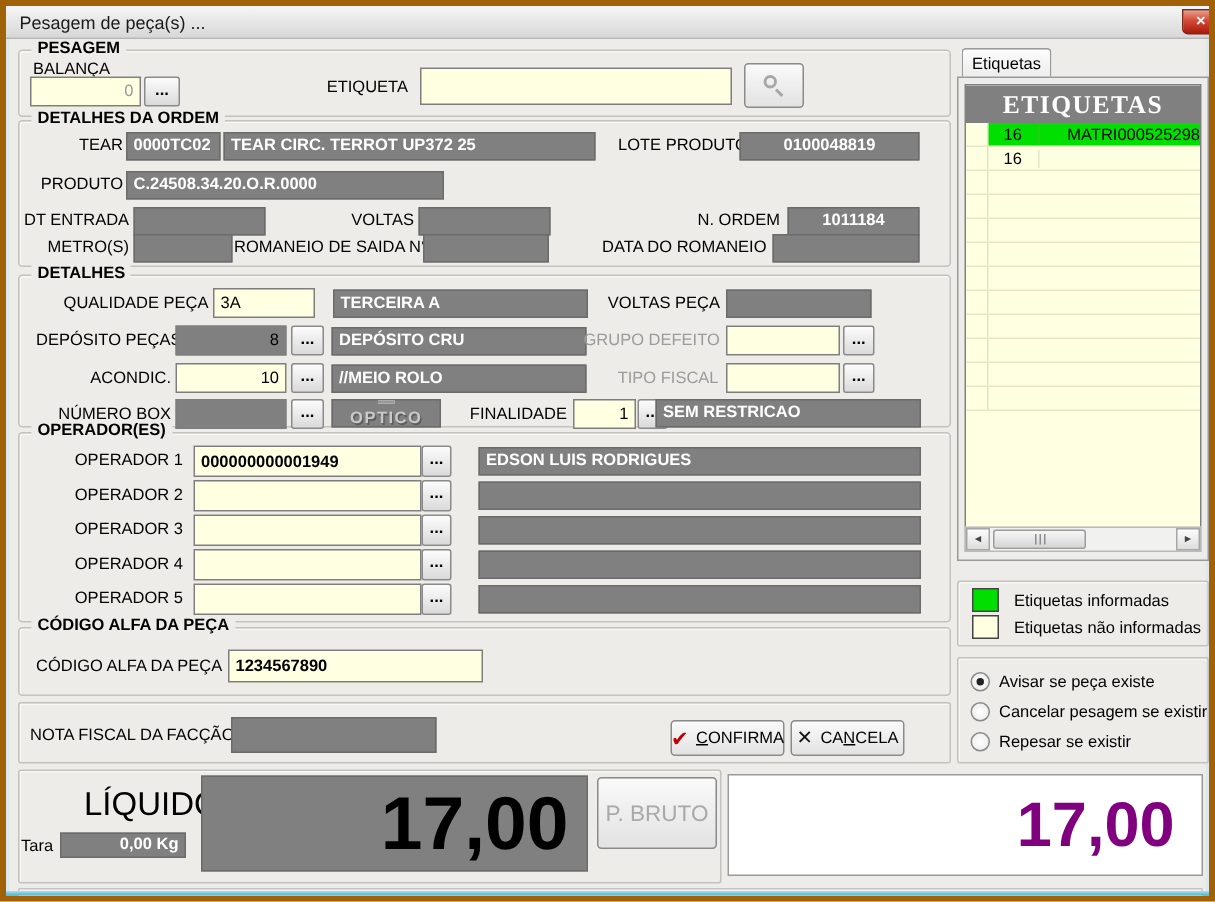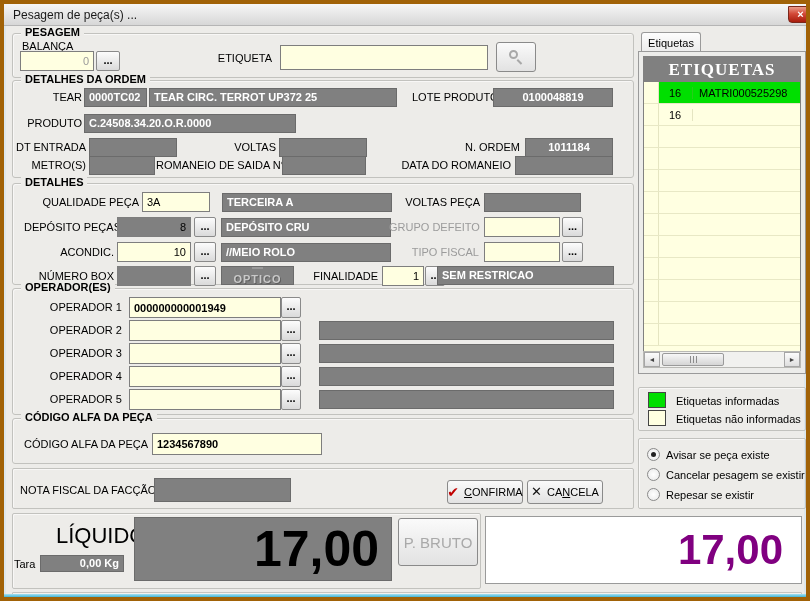--- a/index.html
+++ b/index.html
@@ -51,24 +51,24 @@
   .optico{position:absolute;background:#808080;border:1px solid #6b6b6b;display:flex;align-items:center;gap:4px;padding:0 4px;}
   .optico .cb{width:11px;height:11px;background:#fff;border:1px solid #999;}
   .optico .txt{font-size:11px;font-weight:bold;color:#c9c9c9;text-shadow:1px 1px 0 #5e5e5e;letter-spacing:1px;}
   
   .tab{position:absolute;background:linear-gradient(#fdfdfd,#ececec);border:1px solid #9a9a9a;border-bottom:none;
        border-radius:3px 3px 0 0;font-size:11px;display:flex;align-items:center;justify-content:center;}
   .tabpage{position:absolute;background:#ECECEA;border:1px solid #9a9a9a;}
   .grid{position:absolute;border:1px solid #808080;background:#FFFFE1;overflow:hidden;}
   .grid-header{height:25px;background:#808080;color:#fff;display:flex;align-items:center;justify-content:center;
        font-family:"Liberation Serif","DejaVu Serif",serif;font-weight:bold;font-size:17px;letter-spacing:1px;}
-  .grow{height:22px;border-bottom:1px solid rgba(150,150,100,.22);position:relative;font-size:11px;display:flex;align-items:center;}
+  .grow{height:16px;border-bottom:1px solid rgba(150,150,100,.22);position:relative;font-size:11px;display:flex;align-items:center;}
   .grow .gutter{width:15px;height:100%;flex:0 0 15px;border-right:1px solid rgba(150,150,100,.25);}
   .grow .c1{width:34px;flex:0 0 34px;padding-left:10px;border-right:1px solid rgba(150,150,100,.25);}
-  .grow .c2{flex:1;padding-left:6px;}
+  .grow .c2{flex:1;padding-left:6px;text-align:right;}
   .grow.hl .rowbody{background:#00DF00;}
   .rowbody{display:flex;flex:1;height:100%;align-items:center;}
   
   .hscroll{position:absolute;background:#f1f1ef;border:1px solid #b9b9b5;display:flex;align-items:center;}
   .sb-btn{width:16px;height:100%;background:linear-gradient(#fcfcfc,#dedede);border:1px solid #a6a6a6;
        display:flex;align-items:center;justify-content:center;font-size:7px;color:#444;}
   .sb-thumb{position:absolute;left:18px;width:62px;top:1px;bottom:1px;background:linear-gradient(#f7f7f7,#d5d5d5);
        border:1px solid #9a9a9a;border-radius:2px;display:flex;align-items:center;justify-content:center;gap:2px;}
   .sb-grip{width:1px;height:7px;background:#8c8c8c;}
   
@@ -172,20 +172,21 @@
   <div class="dots" style="left:421px;top:262px;width:20px;height:20px;line-height:16px;">...</div>
   <div class="disp" style="left:433px;top:262px;width:177px;height:19px;">SEM RESTRICAO</div>
 
   <div class="grp" style="left:8px;top:284px;width:622px;height:127px;">
     <span class="cap">OPERADOR(ES)</span>
   </div>
 
   <div class="lbl rt" style="left:30px;top:297px;width:88px;">OPERADOR 1</div>
   <input class="inp bold" style="left: 125px; top: 293px; width: 152px; height: 21px;" value="000000000001949">
   <div class="dots" style="left:277px;top:293px;width:20px;height:21px;line-height:17px;">...</div>
+  <div class="disp" style="left:315px;top:294px;width:295px;height:19px;">EDSON LUIS RODRIGUES</div>
 
   <div class="lbl rt" style="left:30px;top:320px;width:88px;">OPERADOR 2</div>
   <input class="inp" style="left: 125px; top: 316px; width: 152px; height: 21px;" value="">
   <div class="dots" style="left:277px;top:316px;width:20px;height:21px;line-height:17px;">...</div>
   <div class="disp" style="left:315px;top:317px;width:295px;height:19px;"></div>
 
   <div class="lbl rt" style="left:30px;top:343px;width:88px;">OPERADOR 3</div>
   <input class="inp" style="left: 125px; top: 339px; width: 152px; height: 21px;" value="">
   <div class="dots" style="left:277px;top:339px;width:20px;height:21px;line-height:17px;">...</div>
   <div class="disp" style="left:315px;top:340px;width:295px;height:19px;"></div>

